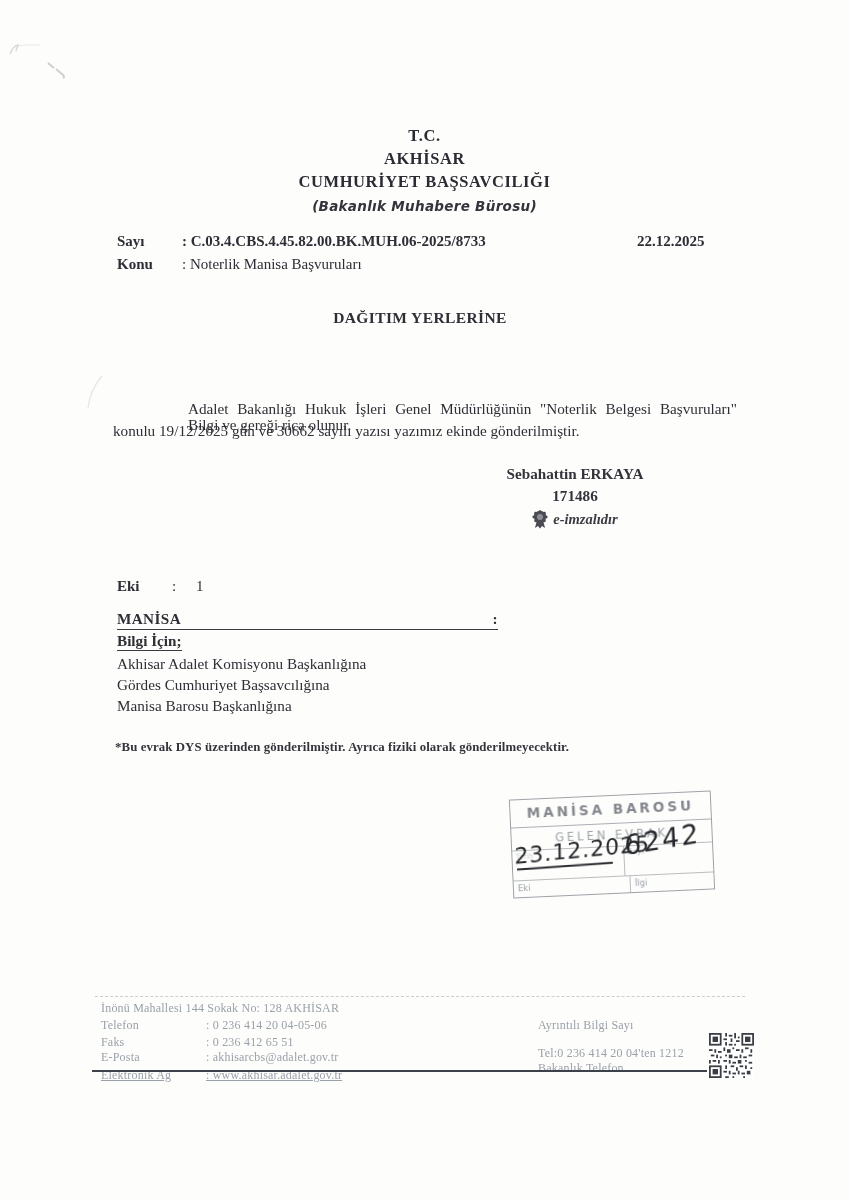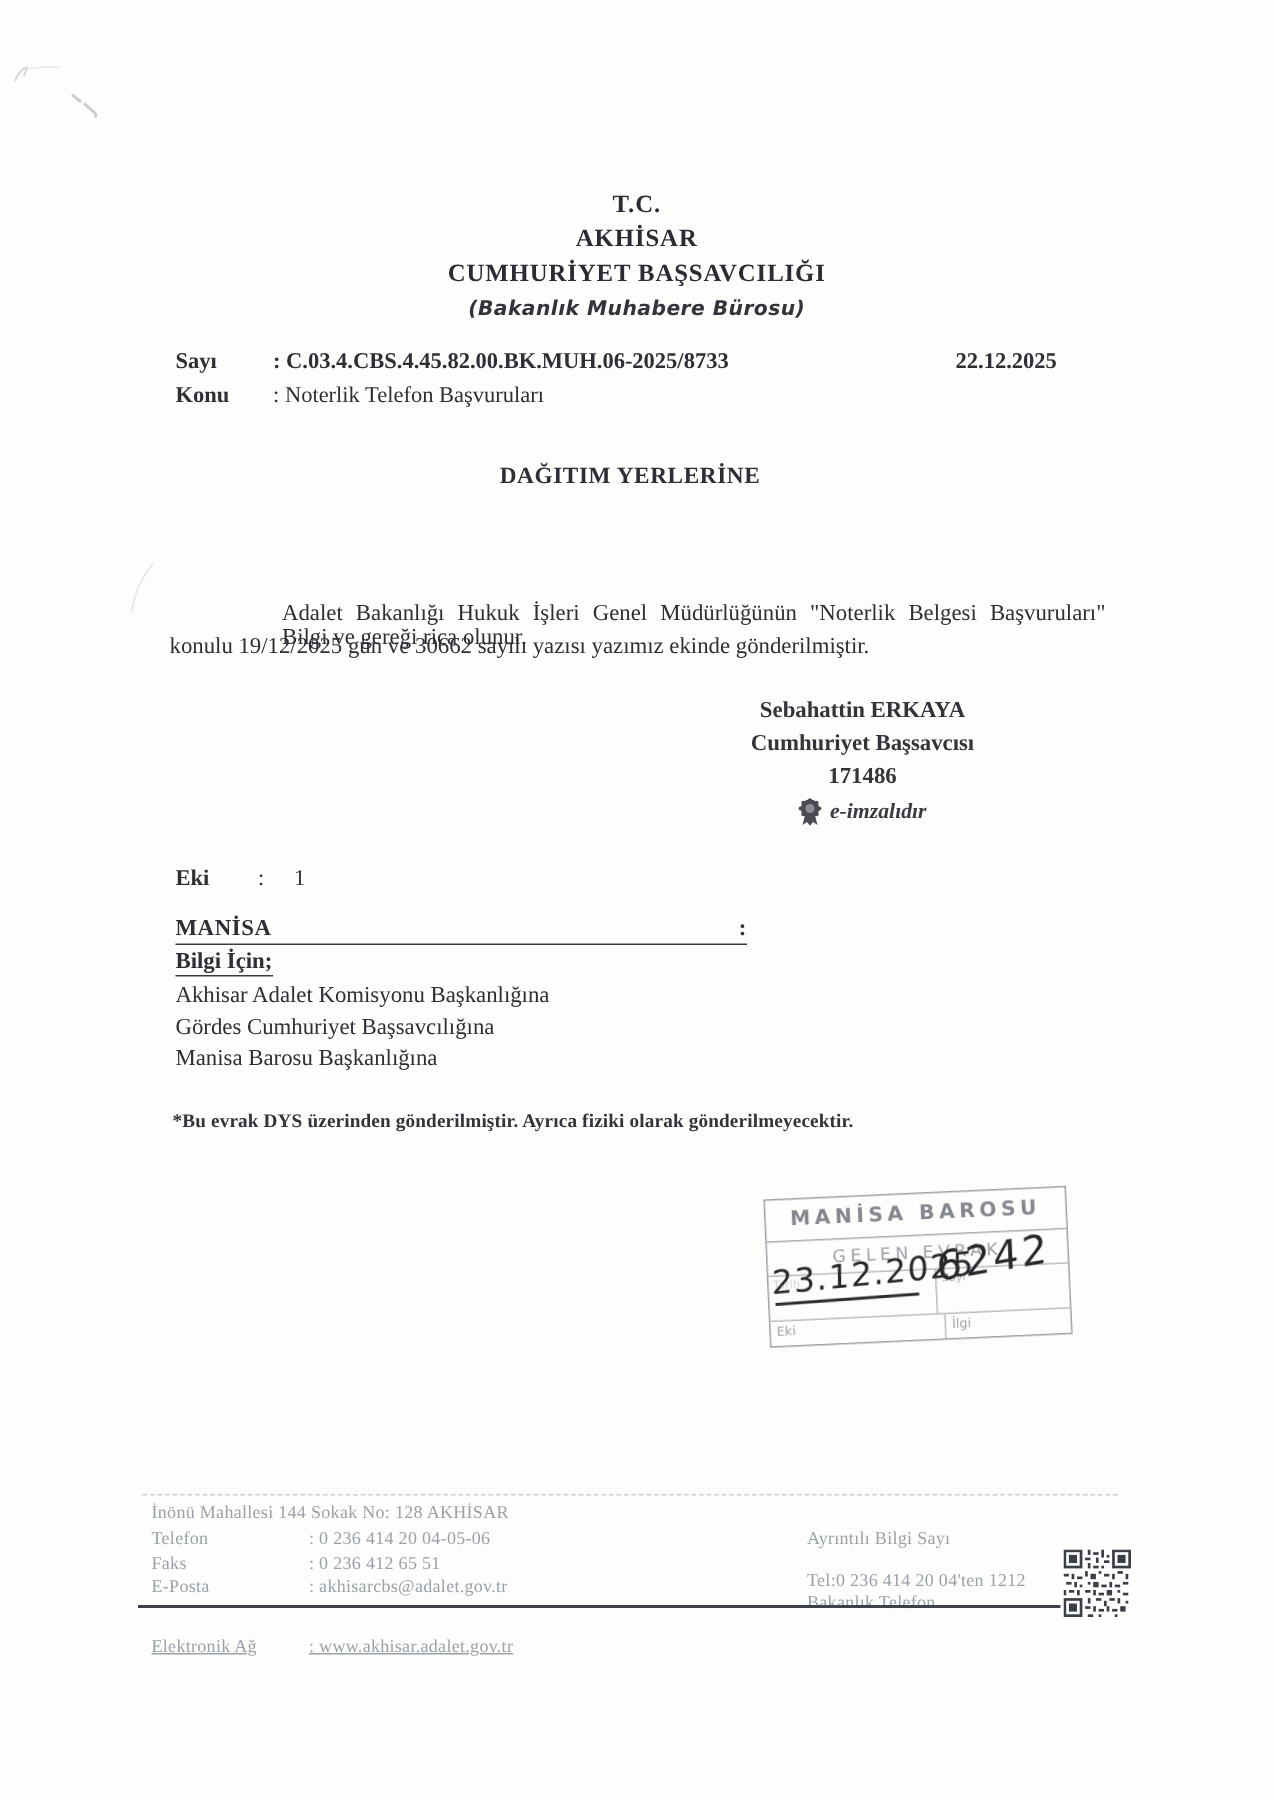--- a/index.html
+++ b/index.html
@@ -89,31 +89,30 @@
   <div class="abs hdr">
     <div class="l1">T.C.</div>
     <div class="l2">AKHİSAR</div>
     <div class="l3">CUMHURİYET BAŞSAVCILIĞI</div>
     <div class="l4">(Bakanlık Muhabere Bürosu)</div>
   </div>
 
   <div class="abs meta-label" style="left:117px;top:233px;">Sayı</div>
   <div class="abs meta-val b" style="left:182px;top:233px;">: C.03.4.CBS.4.45.82.00.BK.MUH.06-2025/8733</div>
   <div class="abs meta-label" style="left:117px;top:256px;">Konu</div>
-  <div class="abs meta-val" style="left:182px;top:256px;">: Noterlik Telefon Başvuruları</div>
+  <div class="abs meta-val" style="left:182px;top:256px;">: Noterlik Manisa Başvuruları</div>
   <div class="abs meta-val b" style="left:637px;top:233px;">22.12.2025</div>
 
   <div class="abs heading" style="left:0;right:9px;top:309px;text-align:center;">DAĞITIM YERLERİNE</div>
 
   <div class="abs para" style="left:113px;top:373px;">Adalet Bakanlığı Hukuk İşleri Genel Müdürlüğünün "Noterlik Belgesi Başvuruları" konulu 19/12/2025 gün ve 30662 sayılı yazısı yazımız ekinde gönderilmiştir.</div>
   <div class="abs closing" style="left:188px;top:416px;">Bilgi ve gereği rica olunur.</div>
 
   <div class="abs sig" style="left:430px;top:463px;">
     <div class="nm">Sebahattin ERKAYA</div>
-    <div class="tt">Cumhuriyet Başsavcısı</div>
     <div class="no">171486</div>
     <div class="esign">
       <svg width="16" height="19" viewBox="0 0 16 19">
         <g fill="#4b4b53">
           <polygon points="5,10 3,18 6,16 8,18.5 9,10"></polygon>
           <polygon points="11,10 13,18 10,16 8,18.5 7,10"></polygon>
           <circle cx="8" cy="7" r="6.2"></circle>
           <circle cx="8" cy="1.6" r="1.4"></circle>
             <circle cx="12.4" cy="3.2" r="1.4"></circle>
             <circle cx="14.2" cy="7" r="1.4"></circle>
@@ -175,21 +174,21 @@
     <span>: 0 236 414 20 04-05-06</span>
   </div>
   <div class="abs f-text f-row" style="left:101px;top:1035px;">
     <span class="fl">Faks</span>
     <span>: 0 236 412 65 51</span>
   </div>
   <div class="abs f-text f-row" style="left:101px;top:1050px;">
     <span class="fl">E-Posta</span>
     <span>: akhisarcbs@adalet.gov.tr</span>
   </div>
-  <div class="abs f-text f-row" style="left:101px;top:1090px;justify-content:center;">
+  <div class="abs f-text f-row" style="left:101px;top:1068px;justify-content:center;">
     <span class="fl" style="text-decoration:underline;">Elektronik Ağ</span>
     <span style="text-decoration:underline;">: www.akhisar.adalet.gov.tr</span>
   </div>
 
   <div class="abs f-text" style="left:538px;top:1018px;">Ayrıntılı Bilgi Sayı</div>
   <div class="abs f-text" style="left:538px;top:1046px;">Tel:0 236 414 20 04'ten 1212</div>
   <div class="abs f-text" style="left:538px;top:1061px;">Bakanlık Telefon</div>
 
   <div class="abs f-solid"></div>
 

